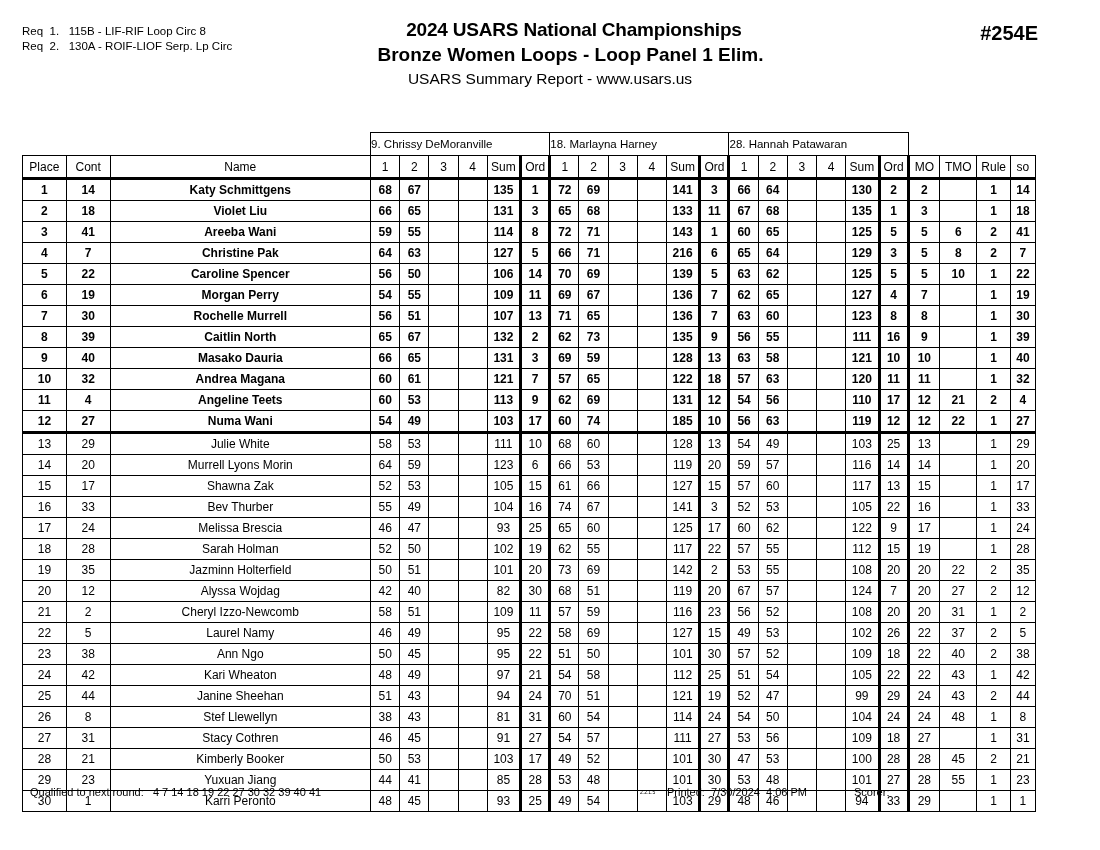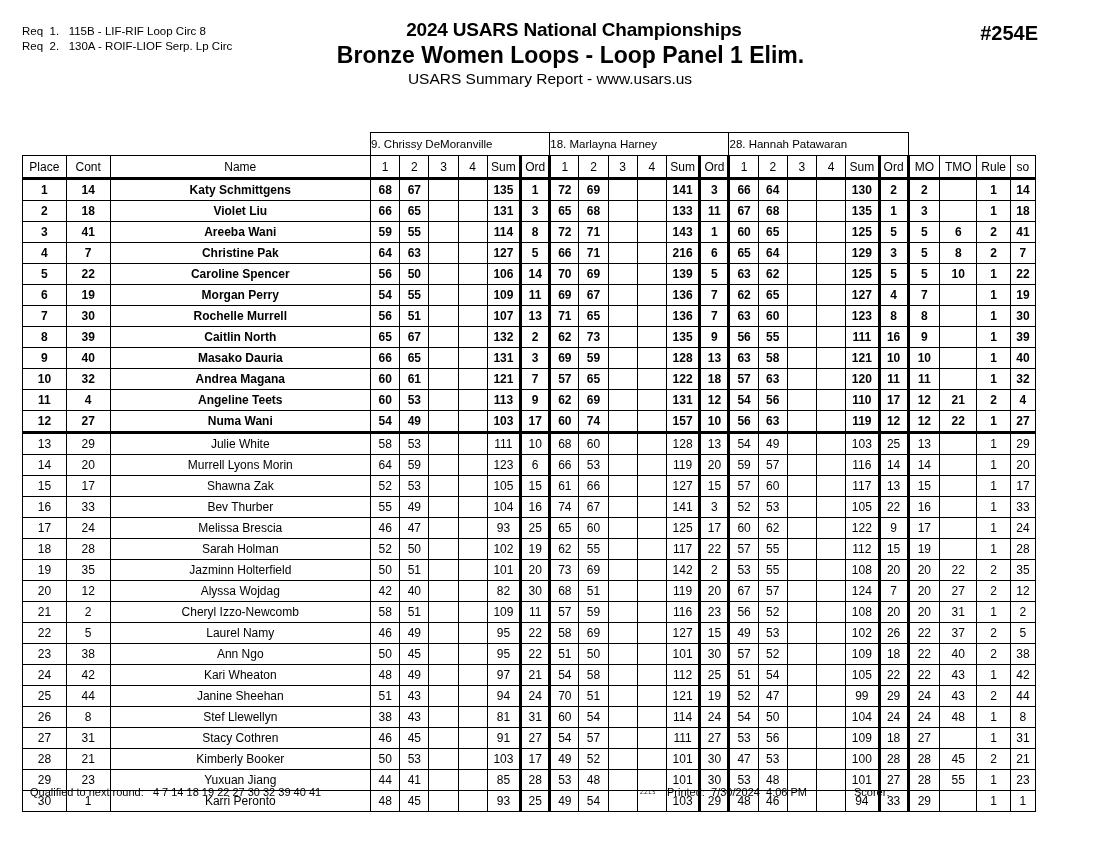--- a/index.html
+++ b/index.html
@@ -45,21 +45,21 @@
     line-height: 24px;
     letter-spacing: -0.2px;
     margin-left: 48px;
   }
   .title-venue {
     font-size: 14.5px;
     font-weight: normal;
     line-height: 20px;
   }
   .title-event {
-    font-size: 23px;
+    font-size: 19px;
     font-weight: bold;
     line-height: 26px;
     padding-left: 41px;
   }
   .title-report {
     font-size: 15.5px;
     font-weight: normal;
     line-height: 22px;
   }
   .event-number {
@@ -544,21 +544,21 @@
           <td class="thick-b">54</td>
           <td class="thick-b">49</td>
           <td class="thick-b"></td>
           <td class="thick-b"></td>
           <td class="thick-b">103</td>
           <td class="thick-l thick-r thick-b">17</td>
           <td class="thick-b">60</td>
           <td class="thick-b">74</td>
           <td class="thick-b"></td>
           <td class="thick-b"></td>
-          <td class="thick-b">157</td>
+          <td class="thick-b">185</td>
           <td class="thick-l thick-r thick-b">10</td>
           <td class="thick-b">56</td>
           <td class="thick-b">63</td>
           <td class="thick-b"></td>
           <td class="thick-b"></td>
           <td class="thick-b">119</td>
           <td class="thick-l thick-r thick-b">12</td>
           <td class="thick-b">12</td>
           <td class="thick-b">22</td>
           <td class="thick-b">1</td>

